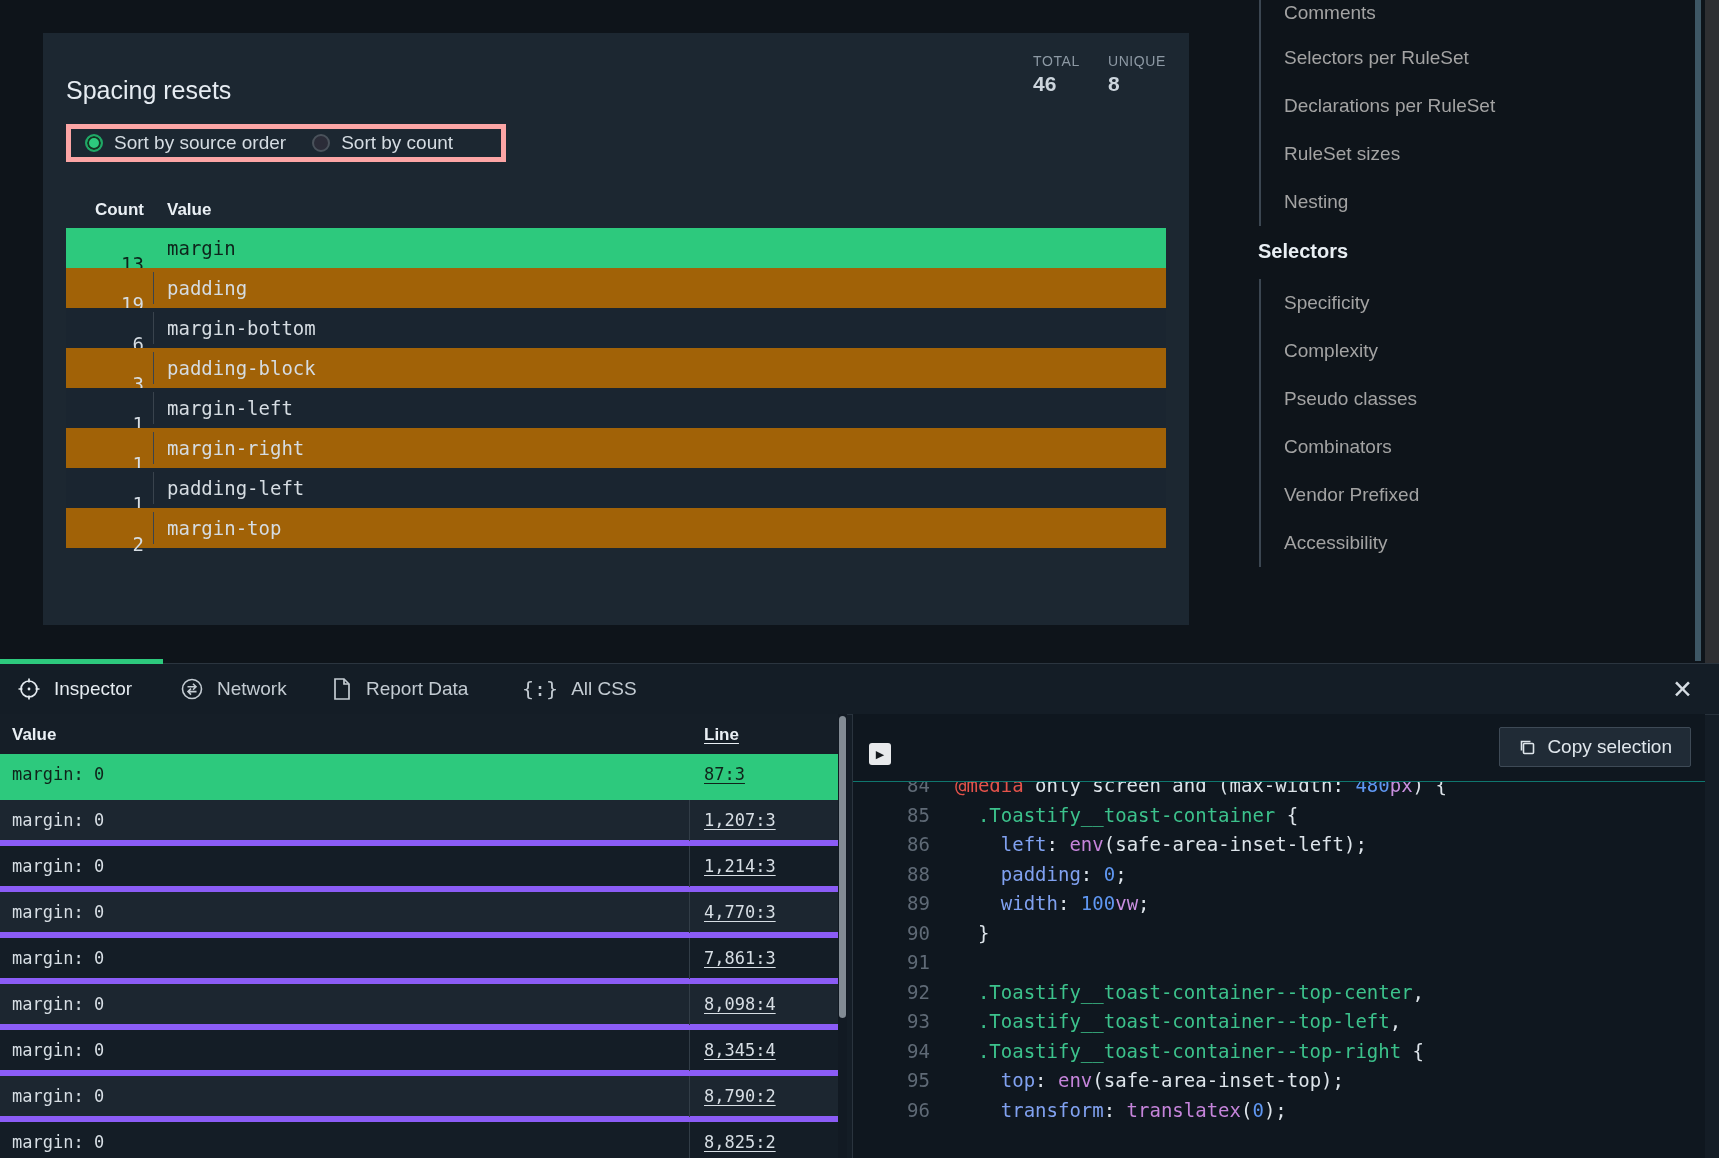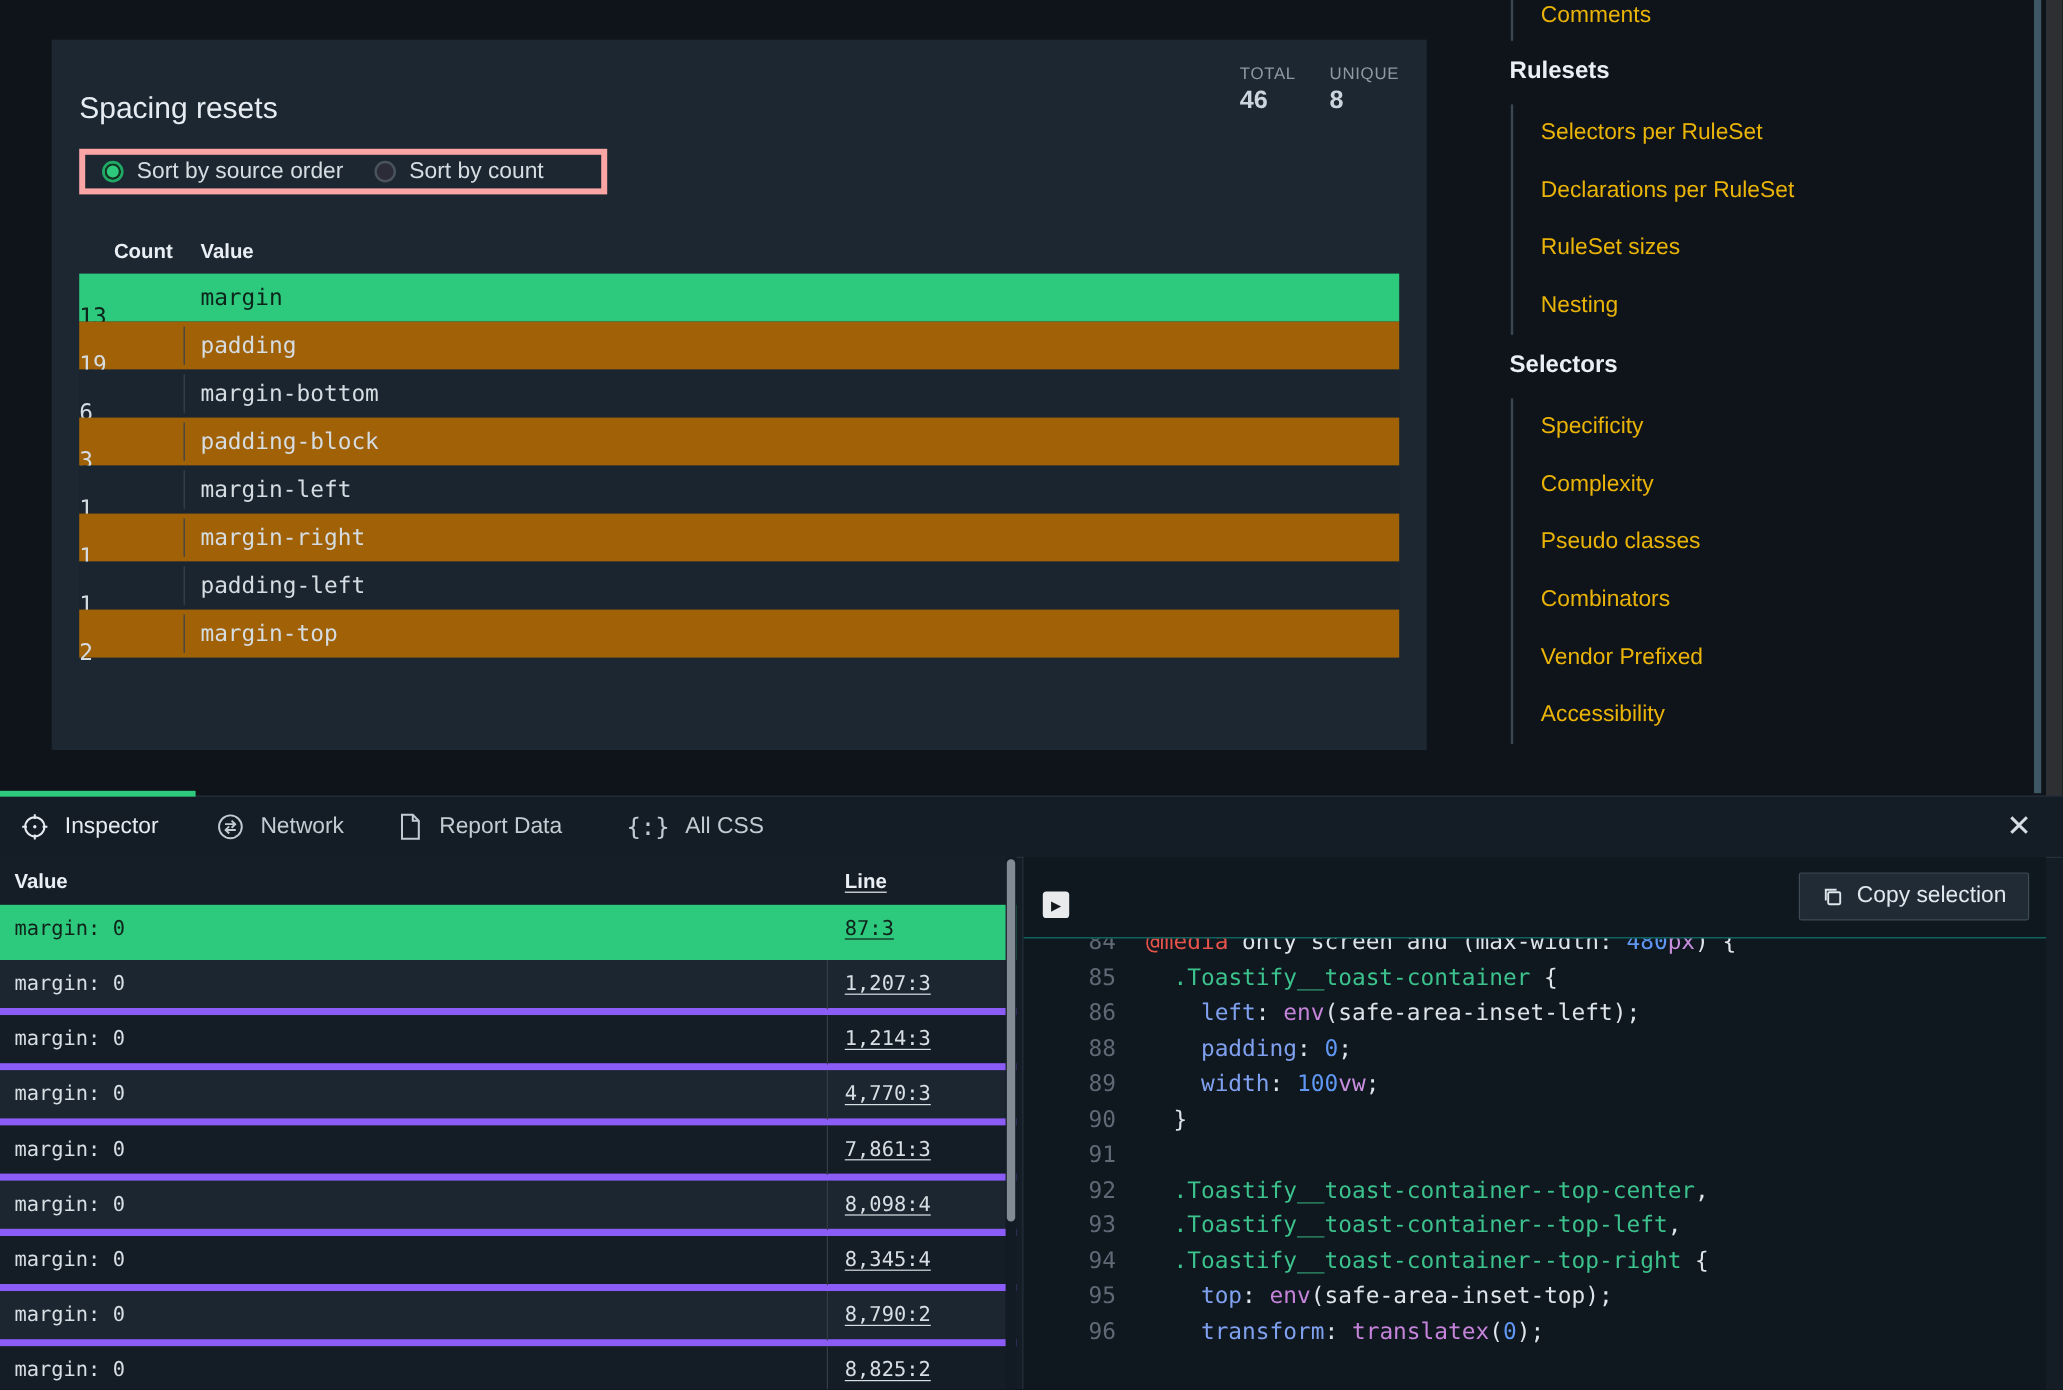--- a/index.html
+++ b/index.html
@@ -17,32 +17,32 @@
   .sort-opt{display:flex;align-items:center;gap:11px;font-size:19px;color:#d5dce2;cursor:default;}
   .radio{width:18px;height:18px;border-radius:50%;box-sizing:border-box;flex:none;}
   .radio.sel{background:#2dc97d;border:2px solid #1fa866;box-shadow:inset 0 0 0 2px #143422;}
   .radio.unsel{background:#2b2c38;border:2px solid #4a525b;}
   .prop-table{position:absolute;left:23px;top:159px;right:23px;}
   .pt-head{height:36px;display:flex;align-items:center;font-weight:700;font-size:17px;color:#e9eff4;}
   .pt-head .h-count{width:78px;text-align:right;}
   .pt-head .h-value{margin-left:23px;}
   .prow{height:40px;display:flex;align-items:center;position:relative;
         font-family:"DejaVu Sans Mono",monospace;font-size:19px;color:#d5dce2;}
-  .prow .pcount{width:78px;margin-top:32px;}
+  .prow .pcount{width:78px;text-align:right;margin-top:32px;}
   .prow .pvalue{margin-left:23px;}
   .prow:not(.green)::after{content:'';position:absolute;left:87px;top:4px;bottom:4px;width:1px;background:#39434d;}
   .prow.green{background:#2dc97d;color:#0d241b;}
   .prow.light{background:#a16207;}
   .prow.dark{background:#1a2530;}
 
   
   .sidebar{position:absolute;left:1232px;top:0;width:458px;}
   .side-title{margin:14px 0 16px 26px;font-size:20px;font-weight:700;color:#e9eff4;}
   .side-list{list-style:none;margin:0 0 0 27px;padding:0 0 0 23px;border-left:2px solid #3b4651;}
-  .side-list li{height:48px;display:flex;align-items:center;font-size:19px;color:#eab308;}
+  .side-list li{height:48px;display:flex;align-items:center;font-size:19px;color:#a3a3a3;}
   .side-list.cut li{height:34px;align-items:flex-start;line-height:26px;}
   .side-scroll{position:absolute;left:1695px;top:0;width:6px;height:661px;background:#3e5765;}
   .browser-scroll{position:absolute;left:1705px;top:0;width:14px;height:1158px;background:#2e2f32;}
 
   
   .panel{position:absolute;left:0;top:663px;width:1719px;height:495px;background:#141d26;border-top:1px solid #2b353f;box-sizing:content-box;}
   .tab-indicator{position:absolute;left:0;top:-5px;width:163px;height:5px;background:#2dc97d;}
   .tabbar{position:absolute;left:0;right:0;top:0;height:50px;border-bottom:1px solid #27313b;background:#141d26;}
   .tab{position:absolute;top:0;height:50px;display:flex;align-items:center;gap:13px;font-size:19px;color:#c3cbd2;cursor:default;}
   .tab.active{color:#e5ebf0;}
@@ -150,21 +150,20 @@
             <span class="pvalue">margin-top</span>
           </div>
         </div>
     </div>
   </section>
 
   <aside class="sidebar" id="sidebar">
       <ul class="side-list cut">
         <li>Comments</li>
       </ul>
-      <h3 class="side-title">Rulesets</h3>
       <ul class="side-list">
         <li>Selectors per RuleSet</li>
         <li>Declarations per RuleSet</li>
         <li>RuleSet sizes</li>
         <li>Nesting</li>
       </ul>
       <h3 class="side-title">Selectors</h3>
       <ul class="side-list">
         <li>Specificity</li>
         <li>Complexity</li>

